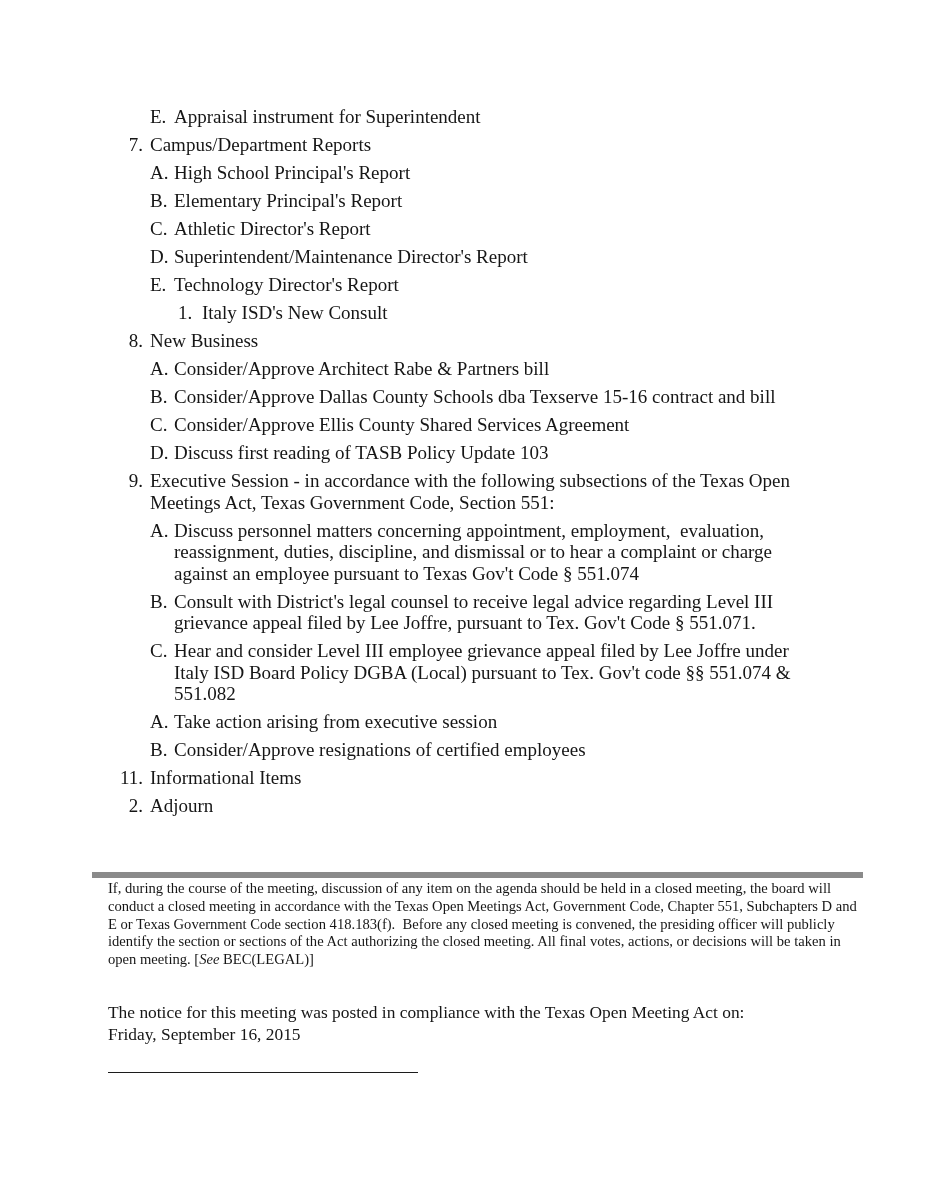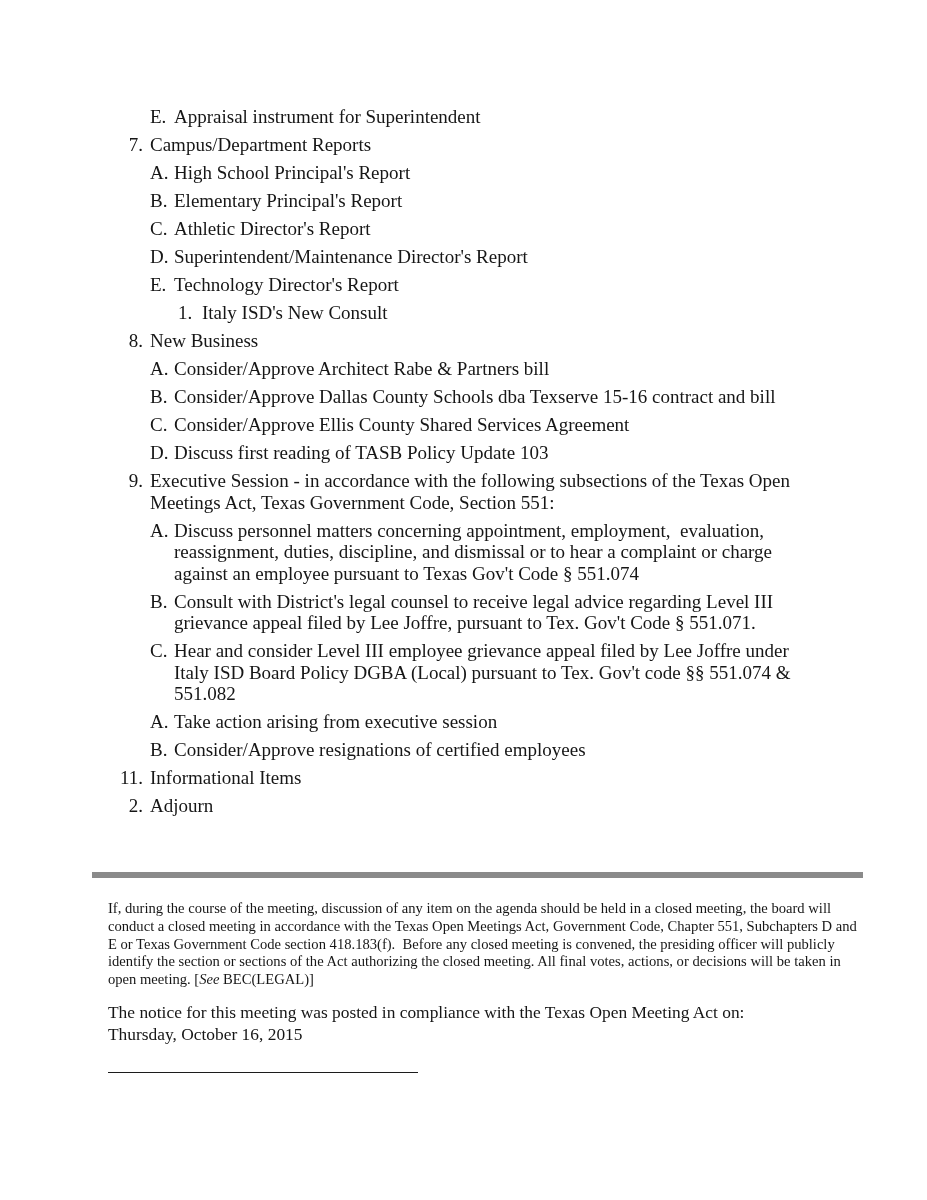--- a/index.html
+++ b/index.html
@@ -43,21 +43,20 @@
 
   
   .legal {
     position: absolute;
     left: 108px;
     top: 880px;
     width: 752px;
     font-size: 14.6px;
     line-height: 17.8px;
     white-space: pre-wrap;
-    margin-top: 20px;
   }
   .legal em { font-style: italic; }
 
   
   .posting {
     position: absolute;
     left: 108px;
     top: 1001px;
     width: 760px;
     font-size: 17.4px;
@@ -165,18 +164,18 @@
         <span class="txt">Adjourn</span>
       </div>
     </div>
 
   <div class="divider"></div>
 
   <p class="legal"><span>If, during the course of the meeting, discussion of any item on the agenda should be held in a closed meeting, the board will conduct a closed meeting in accordance with the Texas Open Meetings Act, Government Code, Chapter 551, Subchapters D and E or Texas Government Code section 418.183(f).  Before any closed meeting is convened, the presiding officer will publicly identify the section or sections of the Act authorizing the closed meeting. All final votes, actions, or decisions will be taken in open meeting. [</span><em>See</em><span> BEC(LEGAL)]</span></p>
 
   <div class="posting">
     <div>The notice for this meeting was posted in compliance with the Texas Open Meeting Act on:</div>
-    <div>Thursday, October 16, 2015</div>
+    <div>Friday, September 16, 2015</div>
   </div>
 
   <div class="sigline"></div>
 
 </div>
 
 </body></html>

